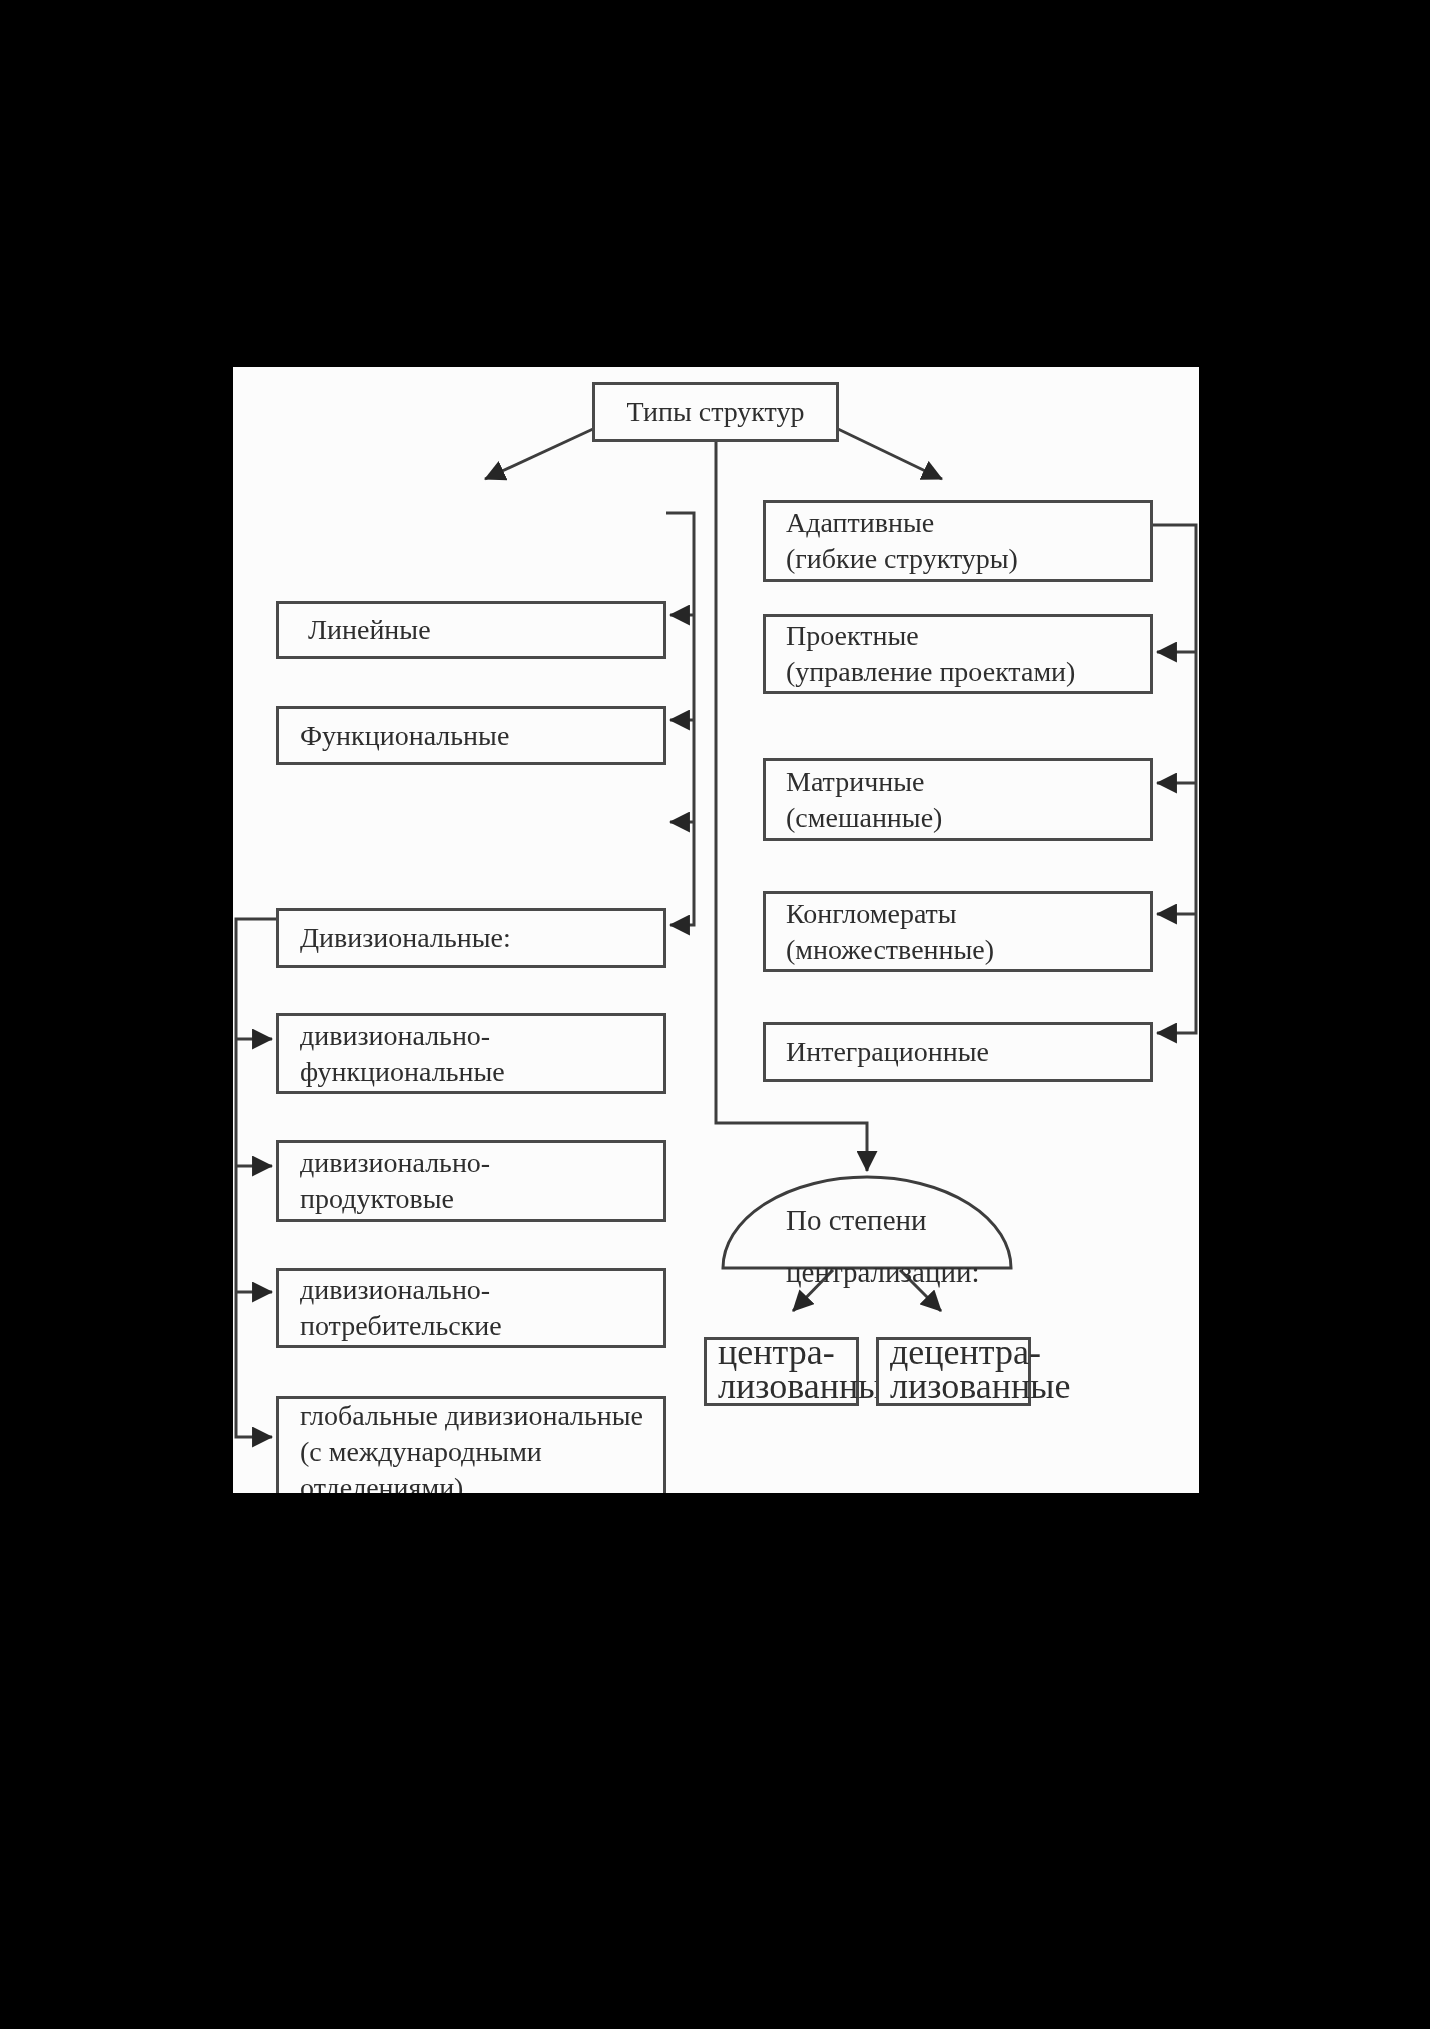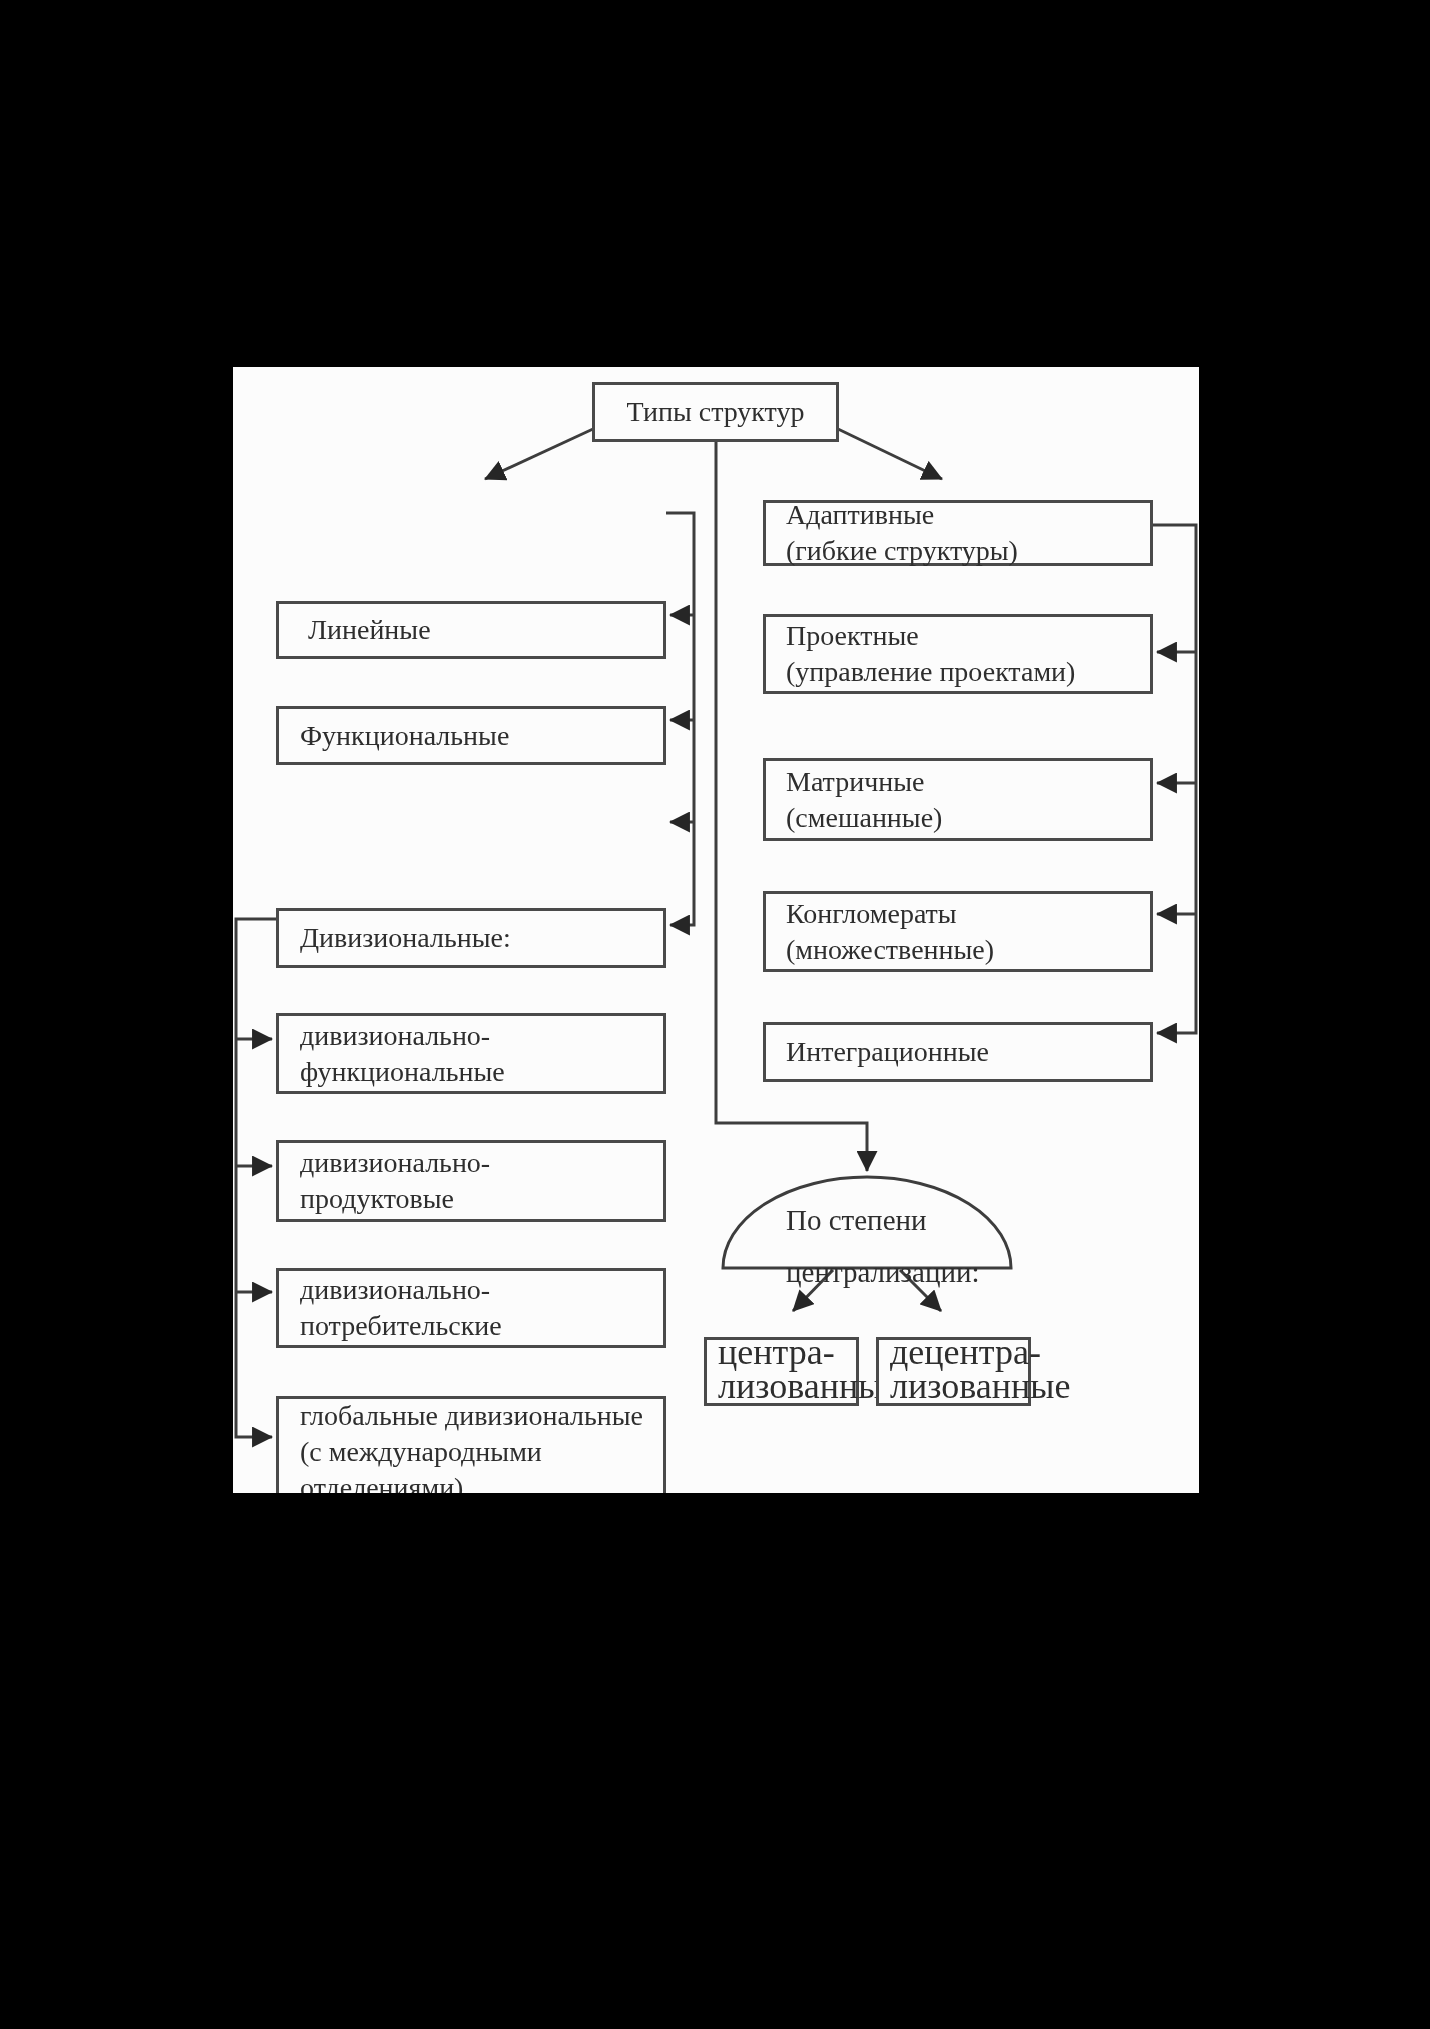--- a/index.html
+++ b/index.html
@@ -80,21 +80,21 @@
     <div class="box lbox" style="top:886px;height:80px;">
       <span>дивизионально-
 потребительские</span>
     </div>
     <div class="box lbox" style="top:1014px;height:111px;">
       <span>глобальные дивизиональные
 (с международными
 отделениями)</span>
     </div>
 
-    <div class="box rbox" style="top:118px;height:66px;">
+    <div class="box rbox" style="top:118px;height:82px;">
       <span>Адаптивные
 (гибкие структуры)</span>
     </div>
     <div class="box rbox" style="top:232px;height:80px;">
       <span>Проектные
 (управление проектами)</span>
     </div>
     <div class="box rbox" style="top:376px;height:83px;">
       <span>Матричные
 (смешанные)</span>

